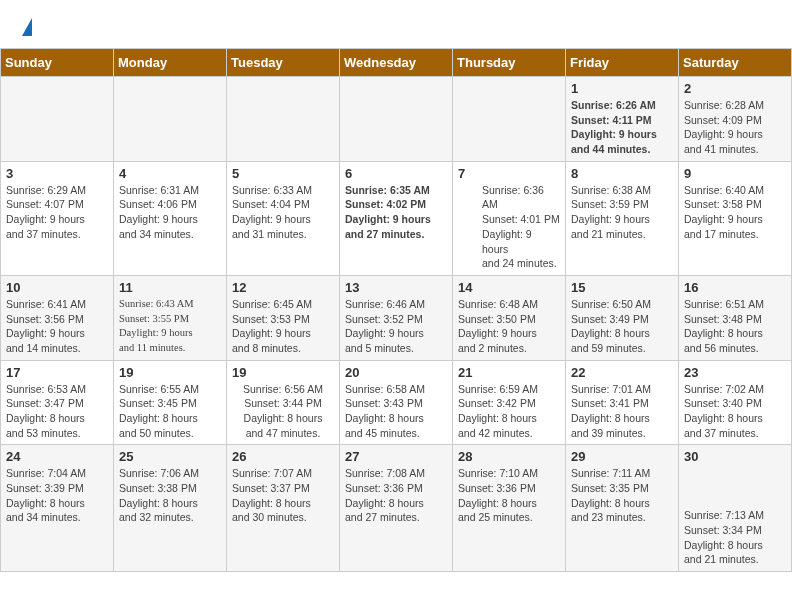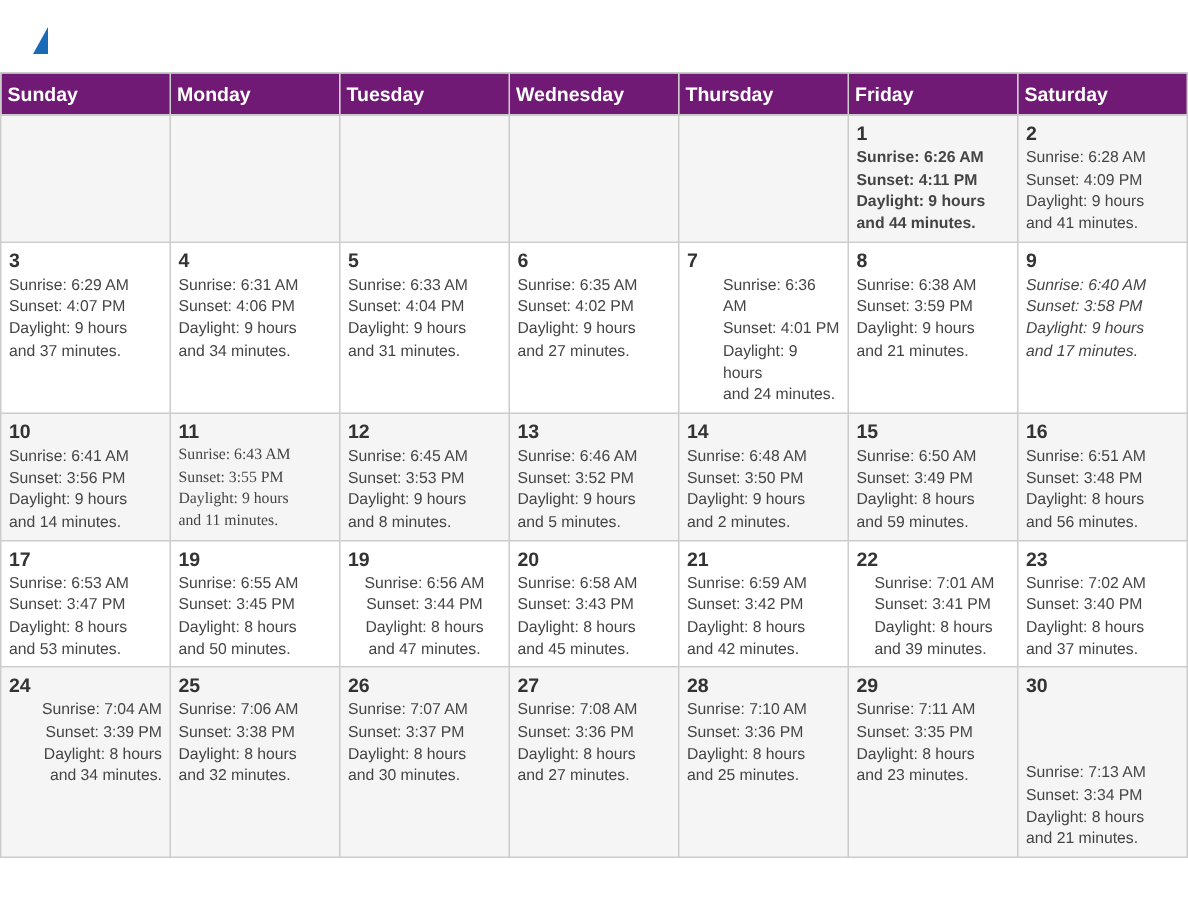--- a/index.html
+++ b/index.html
@@ -54,21 +54,21 @@
       font-size: 16px;
       color: #555;
       margin-top: 2px;
     }
     .calendar {
       width: 100%;
       border-collapse: collapse;
       margin: 0;
     }
     .calendar th {
-      background: #701a75;
+      background: #a16207;
       color: #fff;
       font-size: 13px;
       font-weight: bold;
       padding: 6px 4px;
       text-align: left;
       border: 1px solid #ccc;
     }
     .calendar td {
       vertical-align: top;
       border: 1px solid #ccc;
@@ -172,42 +172,42 @@
         </td>
         <td>
           <span class="day-num">5</span>
           <div class="day-info" style="white-space: pre-line;">Sunrise: 6:33 AM
 Sunset: 4:04 PM
 Daylight: 9 hours
 and 31 minutes.</div>
         </td>
         <td>
           <span class="day-num">6</span>
-          <div class="day-info" style="white-space: pre-line;">Sunrise: 6:35 AM
+          <div class="day-info" style="white-space: pre-line; font-weight: bold;">Sunrise: 6:35 AM
 Sunset: 4:02 PM
 Daylight: 9 hours
 and 27 minutes.</div>
         </td>
         <td>
           <span class="day-num">7</span>
           <div class="day-info" style="white-space: pre-line; margin-left: 24px;">Sunrise: 6:36 AM
 Sunset: 4:01 PM
 Daylight: 9 hours
 and 24 minutes.</div>
         </td>
         <td>
           <span class="day-num">8</span>
           <div class="day-info" style="white-space: pre-line;">Sunrise: 6:38 AM
 Sunset: 3:59 PM
 Daylight: 9 hours
 and 21 minutes.</div>
         </td>
         <td>
           <span class="day-num">9</span>
-          <div class="day-info" style="white-space: pre-line; font-style: italic;">Sunrise: 6:40 AM
+          <div class="day-info" style="white-space: pre-line;">Sunrise: 6:40 AM
 Sunset: 3:58 PM
 Daylight: 9 hours
 and 17 minutes.</div>
         </td>
       </tr>
       <tr>
         <td>
           <span class="day-num">10</span>
           <div class="day-info" style="white-space: pre-line;">Sunrise: 6:41 AM
 Sunset: 3:56 PM
@@ -288,37 +288,37 @@
         </td>
         <td>
           <span class="day-num">21</span>
           <div class="day-info" style="white-space: pre-line;">Sunrise: 6:59 AM
 Sunset: 3:42 PM
 Daylight: 8 hours
 and 42 minutes.</div>
         </td>
         <td>
           <span class="day-num">22</span>
-          <div class="day-info" style="white-space: pre-line; margin-left: 12px;">Sunrise: 7:01 AM
+          <div class="day-info" style="white-space: pre-line;">Sunrise: 7:01 AM
 Sunset: 3:41 PM
 Daylight: 8 hours
 and 39 minutes.</div>
         </td>
         <td>
           <span class="day-num">23</span>
           <div class="day-info" style="white-space: pre-line;">Sunrise: 7:02 AM
 Sunset: 3:40 PM
 Daylight: 8 hours
 and 37 minutes.</div>
         </td>
       </tr>
       <tr>
         <td>
           <span class="day-num">24</span>
-          <div class="day-info" style="white-space: pre-line; text-align: right;">Sunrise: 7:04 AM
+          <div class="day-info" style="white-space: pre-line;">Sunrise: 7:04 AM
 Sunset: 3:39 PM
 Daylight: 8 hours
 and 34 minutes.</div>
         </td>
         <td>
           <span class="day-num">25</span>
           <div class="day-info" style="white-space: pre-line;">Sunrise: 7:06 AM
 Sunset: 3:38 PM
 Daylight: 8 hours
 and 32 minutes.</div>

